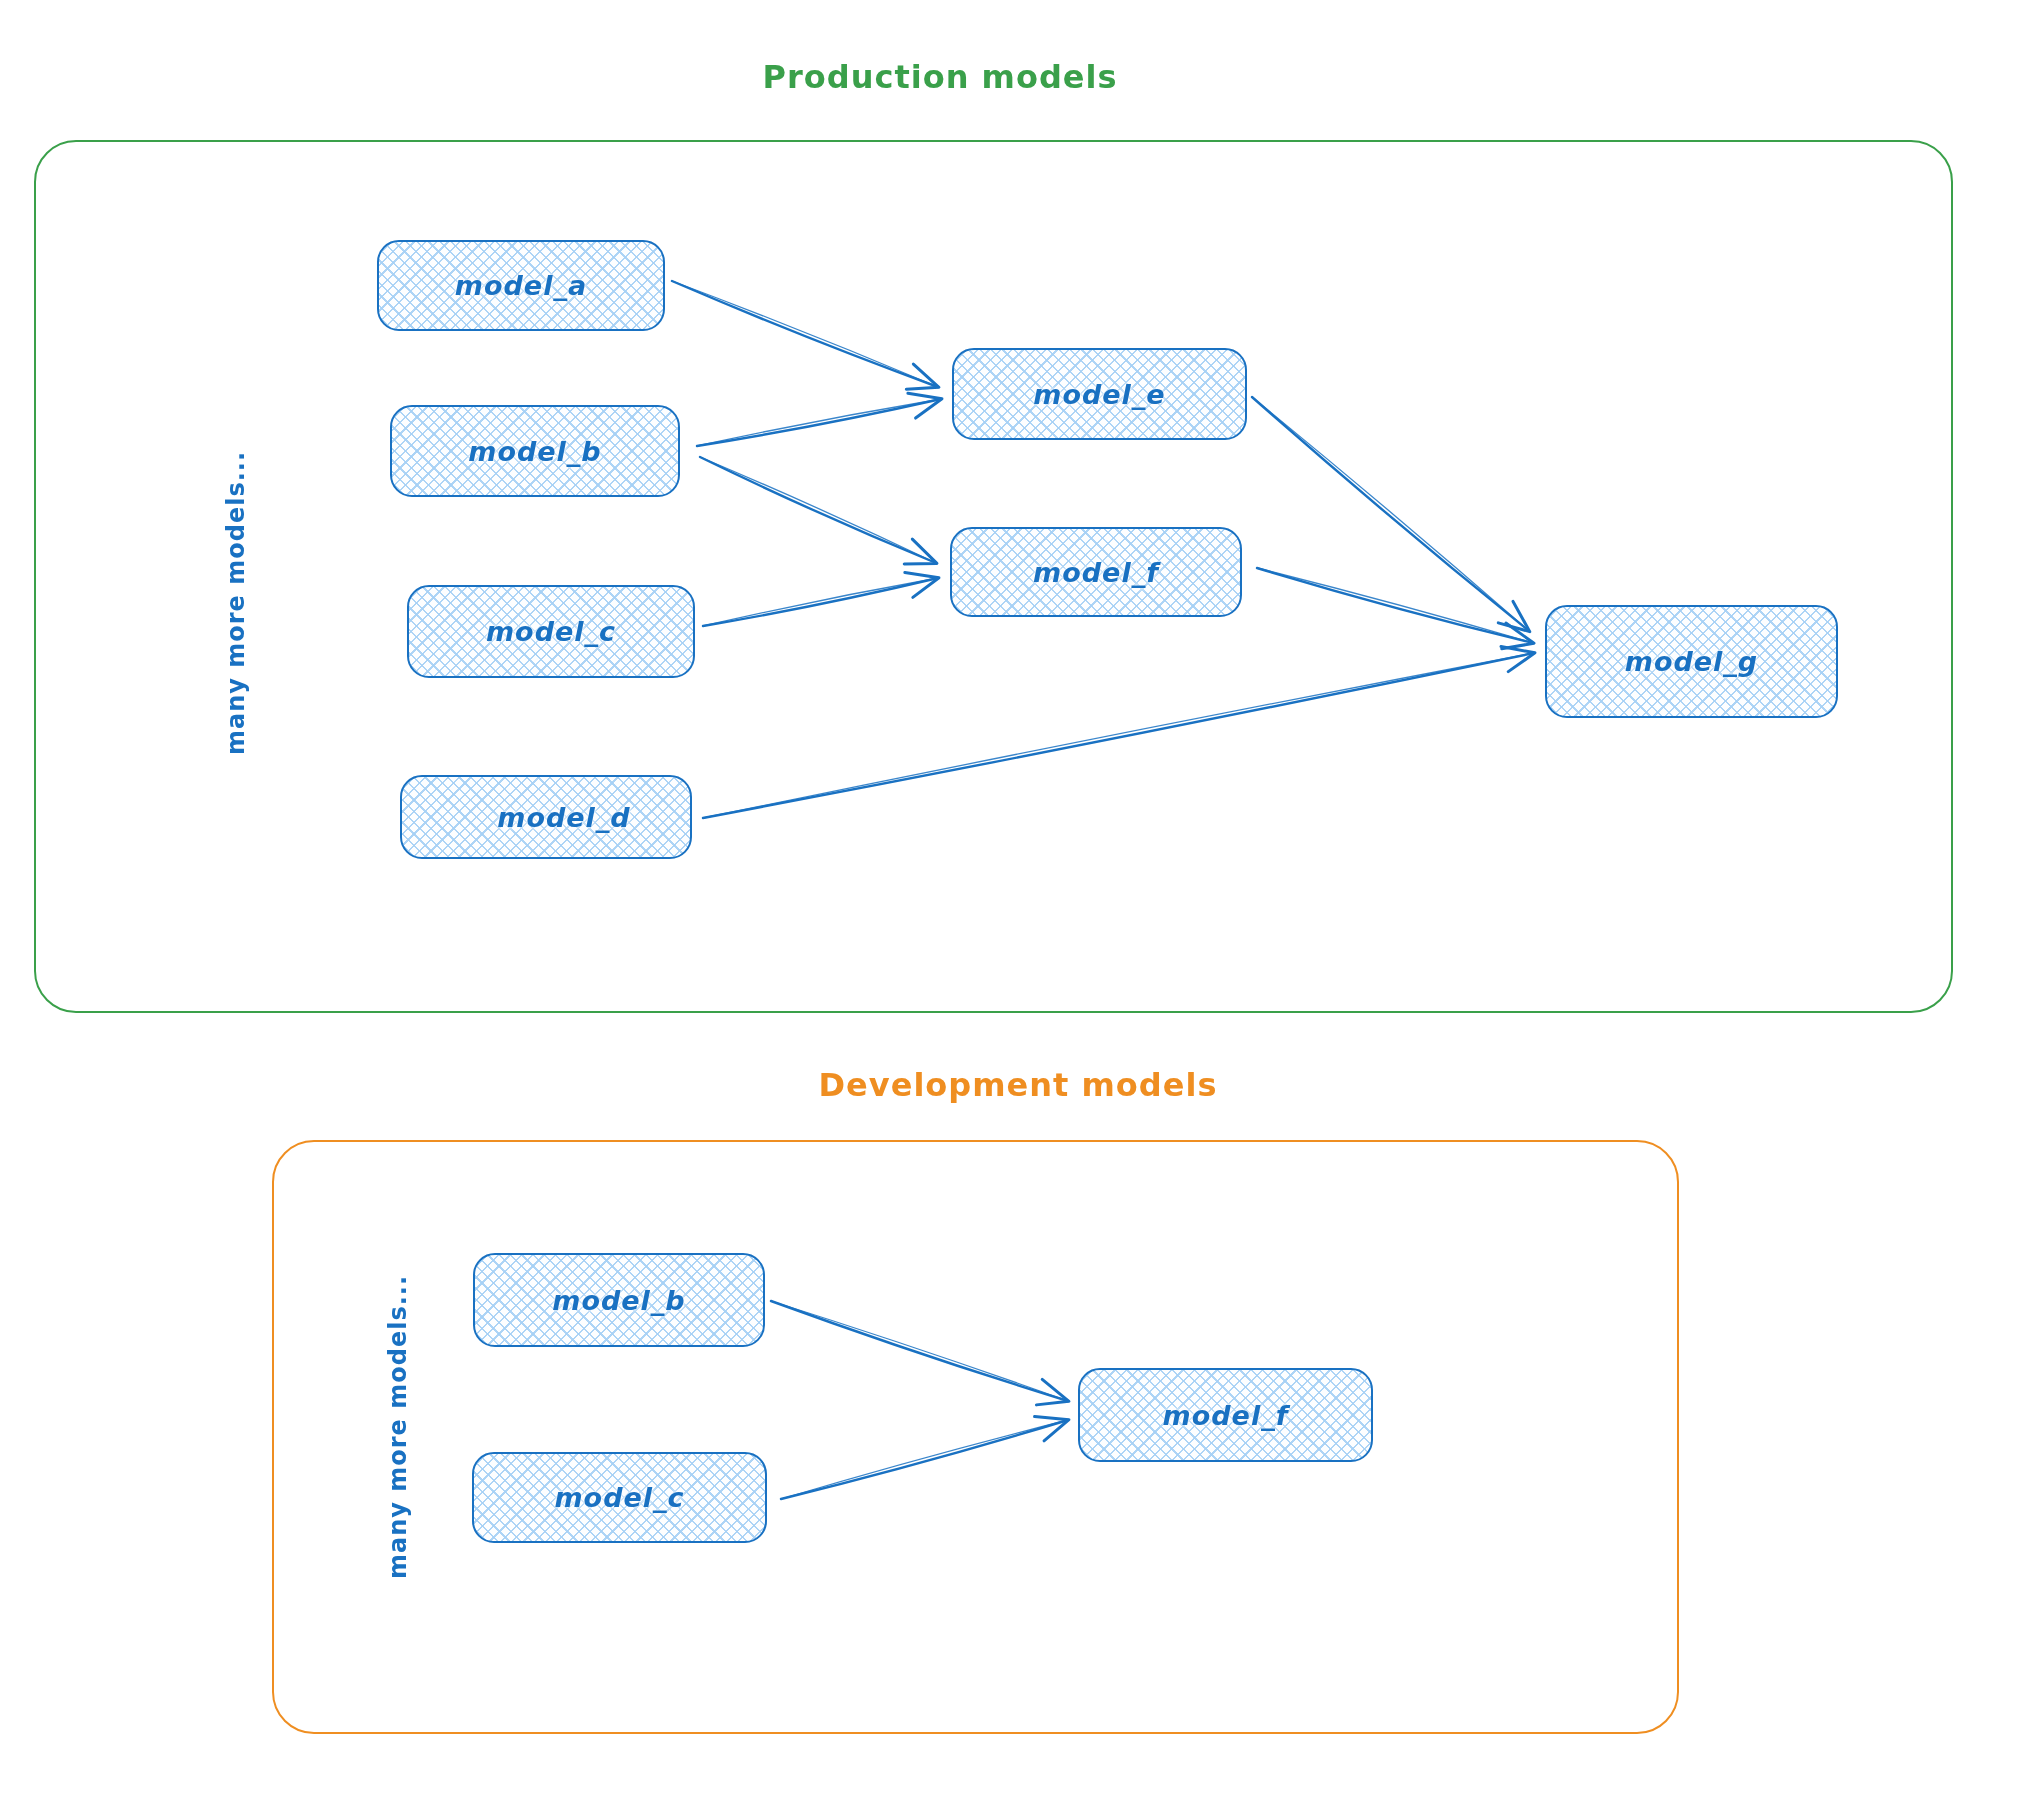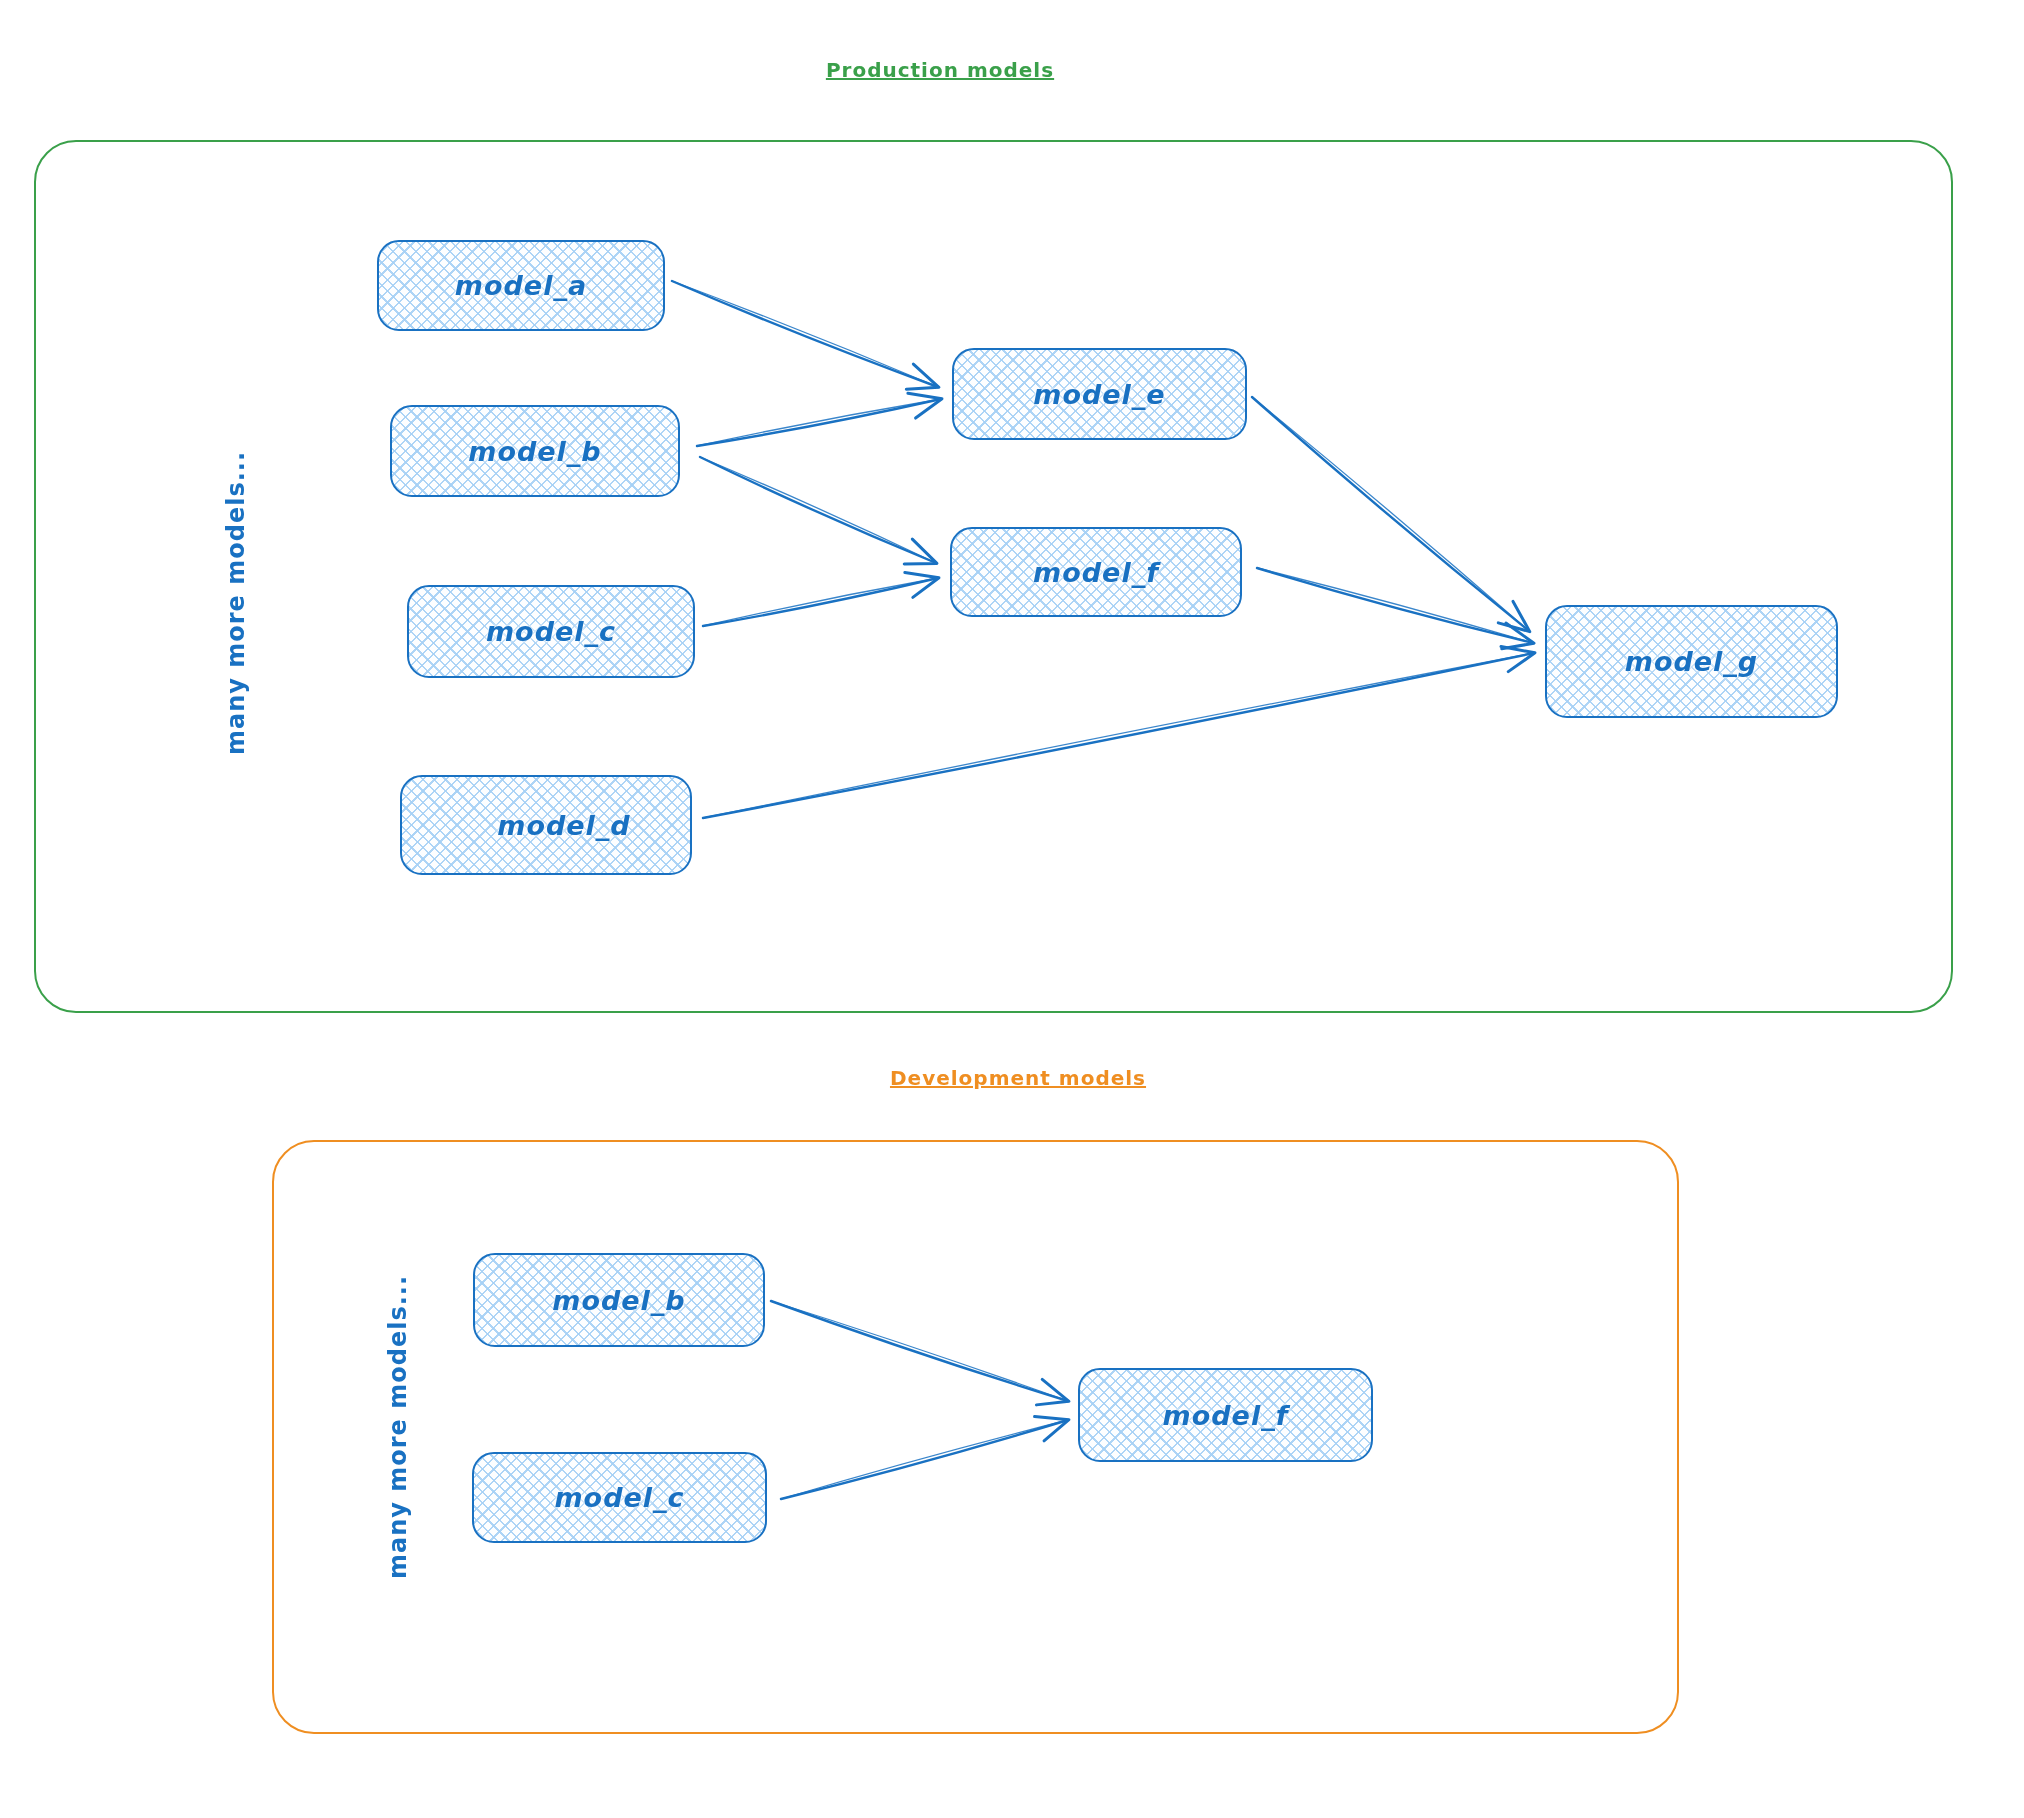--- a/index.html
+++ b/index.html
@@ -16,25 +16,24 @@
   }
   .group-box{
     position:absolute;
     border:2.5px solid;
     border-radius:42px;
     background:transparent;
   }
   .group-title{
     position:absolute;
     transform:translateX(-50%);
-    font-size:20px;
+    font-size:32px;
     font-weight:700;
     letter-spacing:1px;
     white-space:nowrap;
-    text-decoration:underline;
   }
   .side-label{
     position:absolute;
     transform:translate(-50%,-50%) rotate(-90deg);
     font-size:24px;
     font-weight:700;
     letter-spacing:1px;
     white-space:nowrap;
     color:#1971c2;
   }
@@ -98,21 +97,21 @@
       <div class="side-label" style="left: 236px; top: 603px;">many more models...</div>
       <div class="node" style="left: 377px; top: 240px; width: 288px; height: 91px;">
         <span class="node-label">model_a</span>
       </div>
       <div class="node" style="left: 390px; top: 405px; width: 290px; height: 92px;">
         <span class="node-label">model_b</span>
       </div>
       <div class="node" style="left: 407px; top: 585px; width: 288px; height: 93px;">
         <span class="node-label">model_c</span>
       </div>
-      <div class="node" style="left: 400px; top: 775px; width: 292px; height: 100px; padding-left: 36px;">
+      <div class="node" style="left: 400px; top: 775px; width: 292px; height: 84px; padding-left: 36px;">
         <span class="node-label">model_d</span>
       </div>
       <div class="node" style="left: 952px; top: 348px; width: 295px; height: 92px;">
         <span class="node-label">model_e</span>
       </div>
       <div class="node" style="left: 950px; top: 527px; width: 292px; height: 90px;">
         <span class="node-label">model_f</span>
       </div>
       <div class="node" style="left: 1545px; top: 605px; width: 293px; height: 113px;">
         <span class="node-label">model_g</span>

